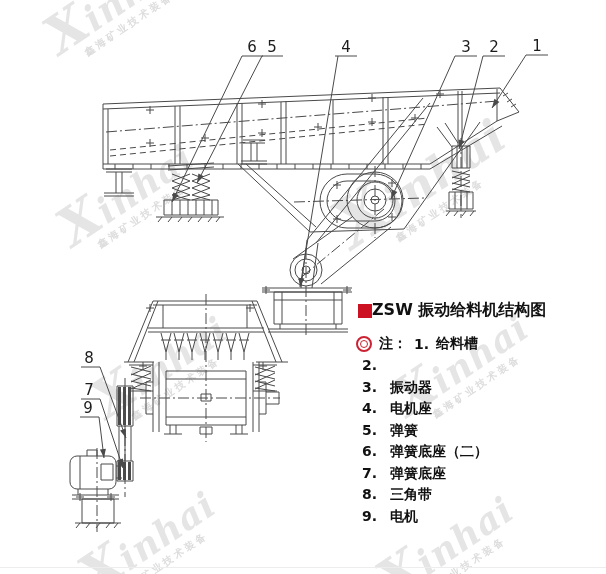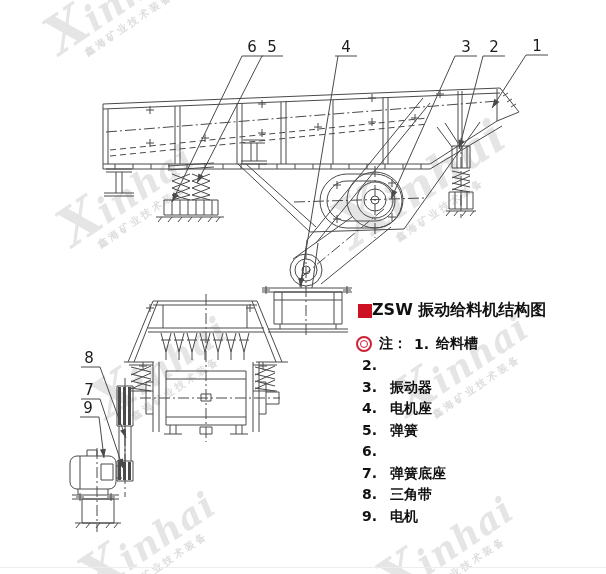--- a/index.html
+++ b/index.html
@@ -266,20 +266,21 @@
     <div class="legend-row" style="top:400px;">
       <span class="num">4.</span>
       <span>电机座</span>
     </div>
     <div class="legend-row" style="top:422px;">
       <span class="num">5.</span>
       <span>弹簧</span>
     </div>
     <div class="legend-row" style="top:443px;">
       <span class="num">6.</span>
+      <span>弹簧底座（二）</span>
     </div>
     <div class="legend-row" style="top:465px;">
       <span class="num">7.</span>
       <span>弹簧底座</span>
     </div>
     <div class="legend-row" style="top:486px;">
       <span class="num">8.</span>
       <span>三角带</span>
     </div>
     <div class="legend-row" style="top:508px;">

